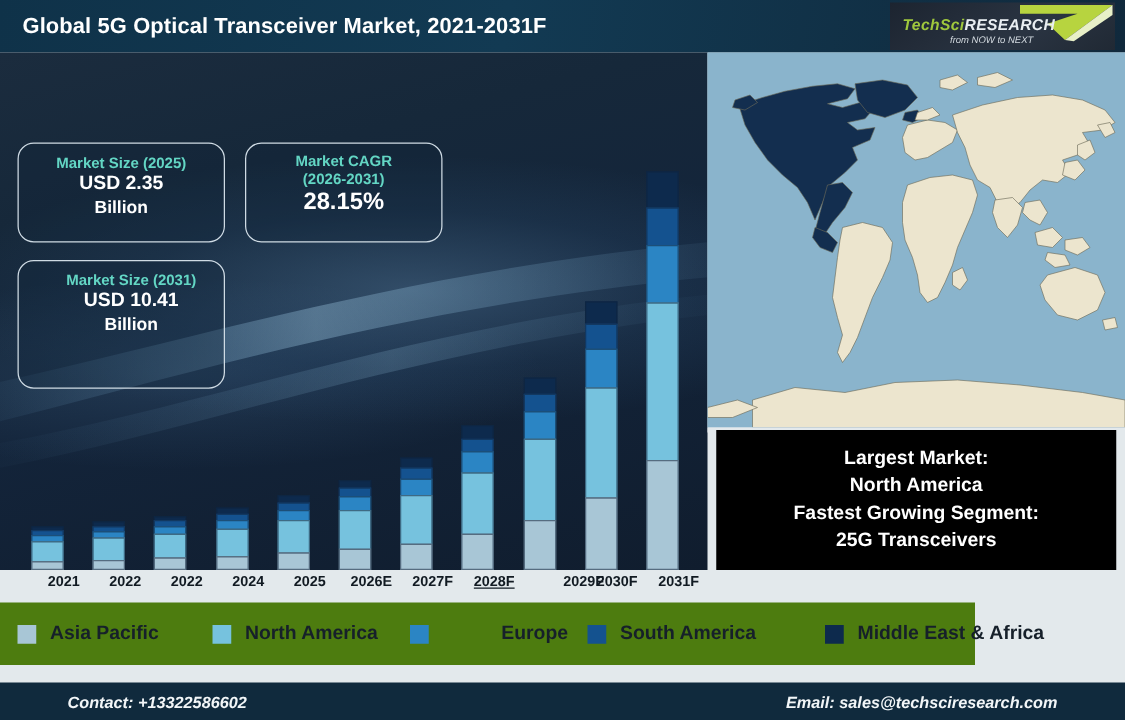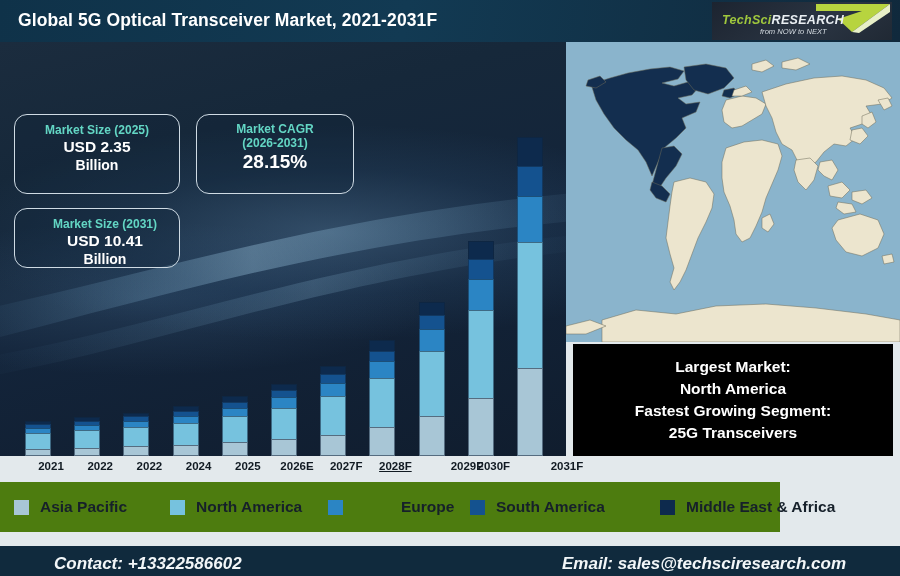--- a/index.html
+++ b/index.html
@@ -65,21 +65,21 @@
     text-align: center;
     color: #ffffff;
   }
   .card-title { color: #63d6c4; font-size: 12px; font-weight: bold; line-height: 1.18; }
   .card-val { color: #ffffff; font-size: 15.5px; font-weight: bold; line-height: 1.25; }
   .card-val.big { font-size: 19px; }
   .card-sub { color: #ffffff; font-size: 14px; font-weight: bold; line-height: 1.2; }
 
   #card-ms2025 { left: 14px; top: 72px; width: 166px; height: 80px; padding-top: 8px; }
   #card-cagr   { left: 196px; top: 72px; width: 158px; height: 80px; padding-top: 7px; }
-  #card-ms2031 { left: 14px; top: 166px; width: 166px; height: 60px; padding-top: 8px; padding-left: 16px; }
+  #card-ms2031 { left: 14px; top: 166px; width: 166px; height: 103px; padding-top: 8px; padding-left: 16px; }
 
   
   .plot { position: absolute; left: 0; top: 0; width: 566px; height: 414px; }
   .bar { position: absolute; bottom: 0; width: 26px; }
   .seg { width: 100%; border: .6px solid rgba(16,35,58,.55); border-bottom: none; }
   .seg:last-child { border-bottom: .6px solid rgba(16,35,58,.55); }
 
   
   .axis {
     position: absolute; left: 0; top: 456px; width: 566px; height: 26px;
@@ -120,21 +120,21 @@
   .legend-sw { width: 15px; height: 15px; margin-right: 11px; flex: 0 0 auto; }
   .legend-lab { font-size: 15.5px; font-weight: bold; color: #16202a; }
 
   
   .footer {
     position: absolute; left: 0; top: 546px; width: 900px; height: 30px;
     background: #102a3d;
   }
   .footer-txt {
     position: absolute; top: 8px;
-    font-size: 17px; font-style: italic; font-weight: bold; color: #f2f6f8;
+    font-size: 13px; font-style: italic; font-weight: bold; color: #f2f6f8;
     white-space: nowrap;
     text-align: right;
   }
   #footer-contact { left: 54px; }
   #footer-email { right: 54px; }
   .strip-top { position: absolute; left:0; top: 532px; width: 900px; height: 14px; background:#e3e9ec; }
 </style>
 </head>
 <body>
 
@@ -276,21 +276,21 @@
       <div class="axis-lab" style="left: 38px;">2021</div>
       <div class="axis-lab" style="left: 87.2px;">2022</div>
       <div class="axis-lab" style="left: 136.4px;">2022</div>
       <div class="axis-lab" style="left: 185.6px;">2024</div>
       <div class="axis-lab" style="left: 234.8px;">2025</div>
       <div class="axis-lab" style="left: 284px;">2026E</div>
       <div class="axis-lab" style="left: 333.2px;">2027F</div>
       <div class="axis-lab" style="left: 382.4px; text-decoration: underline;">2028F</div>
       <div class="axis-lab" style="left: 454px;">2029F</div>
       <div class="axis-lab" style="left: 480.8px;">2030F</div>
-      <div class="axis-lab" style="left: 554px;">2031F</div>
+      <div class="axis-lab" style="left: 530px;">2031F</div>
     </div>
 
   <div class="map-panel">
     <svg class="map-svg" viewBox="0 0 334 300">
       <rect x="0" y="0" width="334" height="300" fill="#8ab4cc"></rect>
       <g stroke="#6c6a58" stroke-width="0.5">
 
         <path fill="#132e4f" d="M25,42 L44,36 L62,31 L84,27 L104,25 L118,29 L112,37 L96,41 L108,44 L122,40 L133,45 L126,53 L112,56 L120,62 L134,60 L130,70 L116,76 L120,86 L110,96 L98,106 L92,120 L86,134 L80,120 L72,108 L60,98 L48,86 L38,72 L30,58 Z"></path>
         <path fill="#132e4f" d="M96,106 L108,104 L116,112 L110,124 L100,136 L92,148 L86,143 L90,128 Z"></path>
         <path fill="#132e4f" d="M86,140 L96,144 L104,152 L100,160 L90,156 L84,148 Z"></path>

